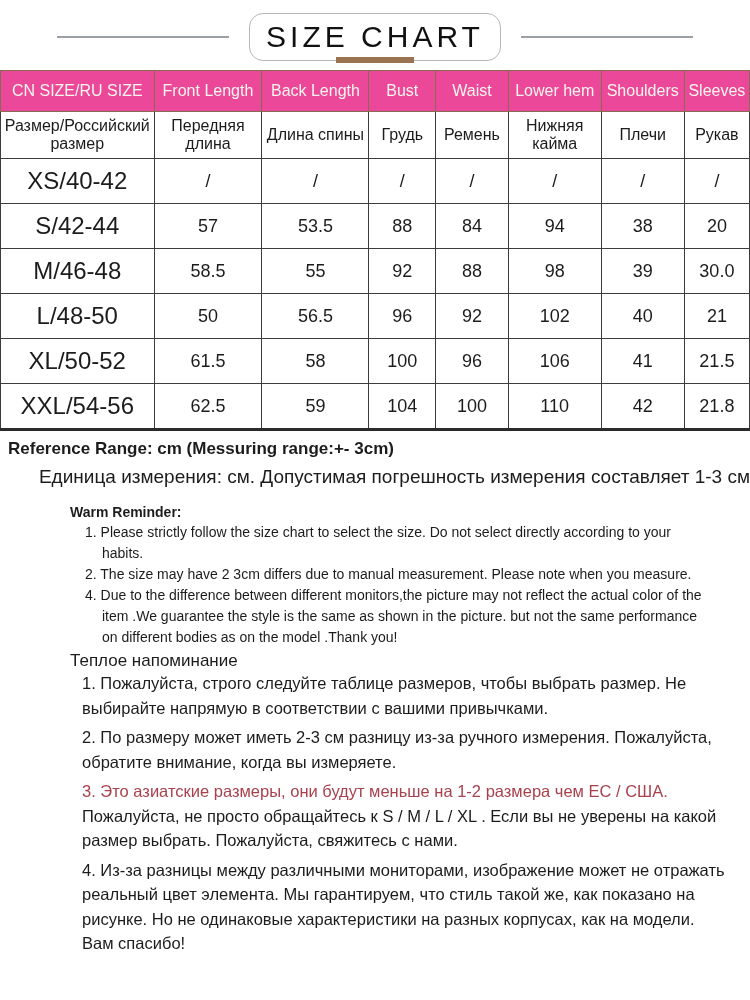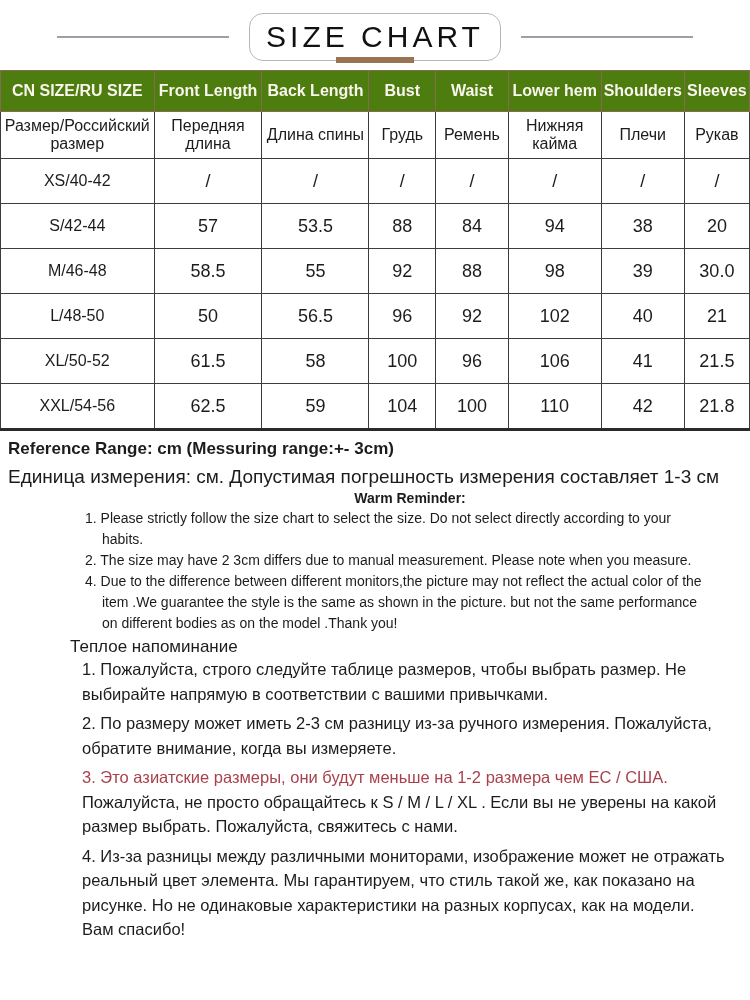--- a/index.html
+++ b/index.html
@@ -57,63 +57,63 @@
     table-layout: fixed;
     border-bottom: 3px solid #2a2a2a;
   }
   table.size-chart th, table.size-chart td {
     text-align: center;
     vertical-align: middle;
     padding: 0 2px;
     overflow: hidden;
   }
   th.hdr-en {
-    background: #4d7c0f;
+    background: #ec4899;
     color: #faf5ec;
     font-size: 16px;
-    font-weight: bold;
+    font-weight: normal;
     height: 40px;
     border: 1px solid #87host;
     border: 1px solid #876a52;
   }
   th.hdr-ru {
     background: #fff;
     font-weight: normal;
     font-size: 16px;
     line-height: 1.12;
     height: 46px;
     border: 1px solid #3c3c3c;
   }
   td.cell-size {
-    font-size: 16px;
+    font-size: 24px;
     height: 44px;
     border: 1px solid #3c3c3c;
   }
   td.cell-val {
     font-size: 18px;
     height: 44px;
     border: 1px solid #3c3c3c;
   }
 
   
   .notes { padding-left: 8px; }
   .ref-en {
     margin: 8px 0 0 0;
     font-size: 17px;
     font-weight: bold;
   }
   .ref-ru {
     margin: 7px 0 0 0;
     font-size: 19px;
+    text-align: right;
   }
   .warm-title {
-    margin: 2px 0 0 62px;
+    margin: 16px 0 0 62px;
     font-size: 14px;
     font-weight: bold;
-    text-align: center;
   }
   .en-list { margin: 2px 0 0 0; }
   .en-list p {
     margin: 0 0 0 77px;
     width: 612px;
     font-size: 14px;
     line-height: 21px;
     padding-left: 17px;
     text-indent: -17px;
   }

